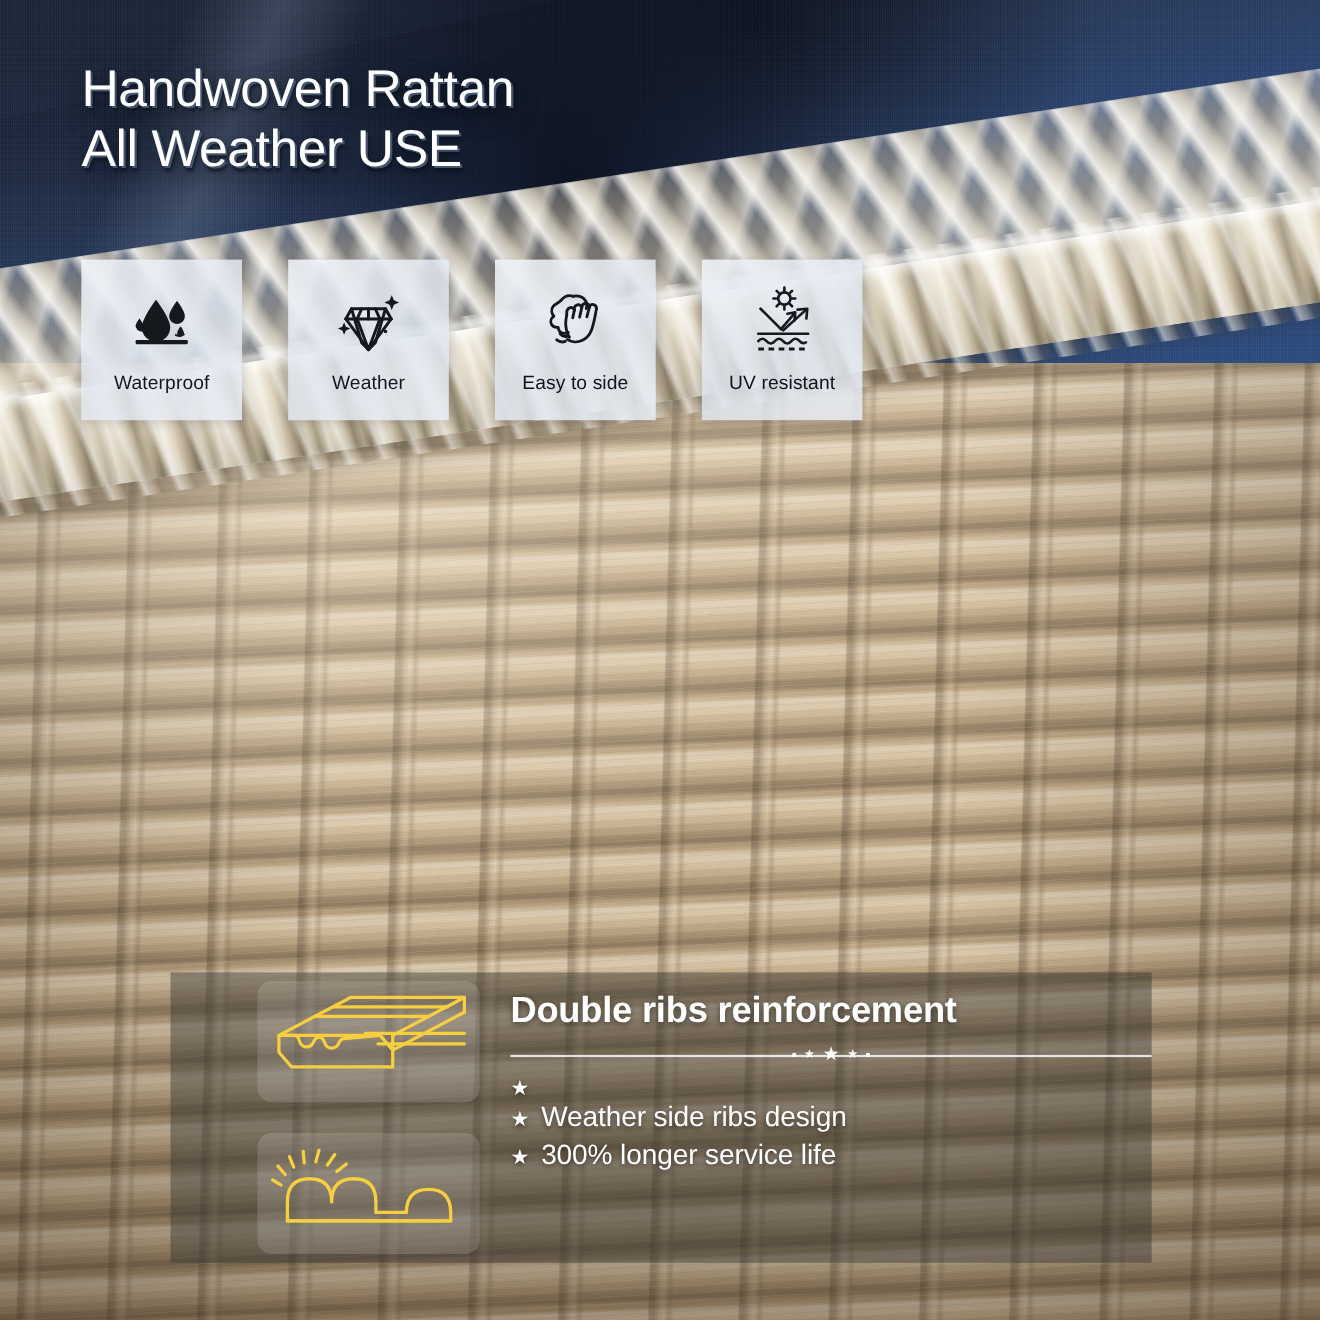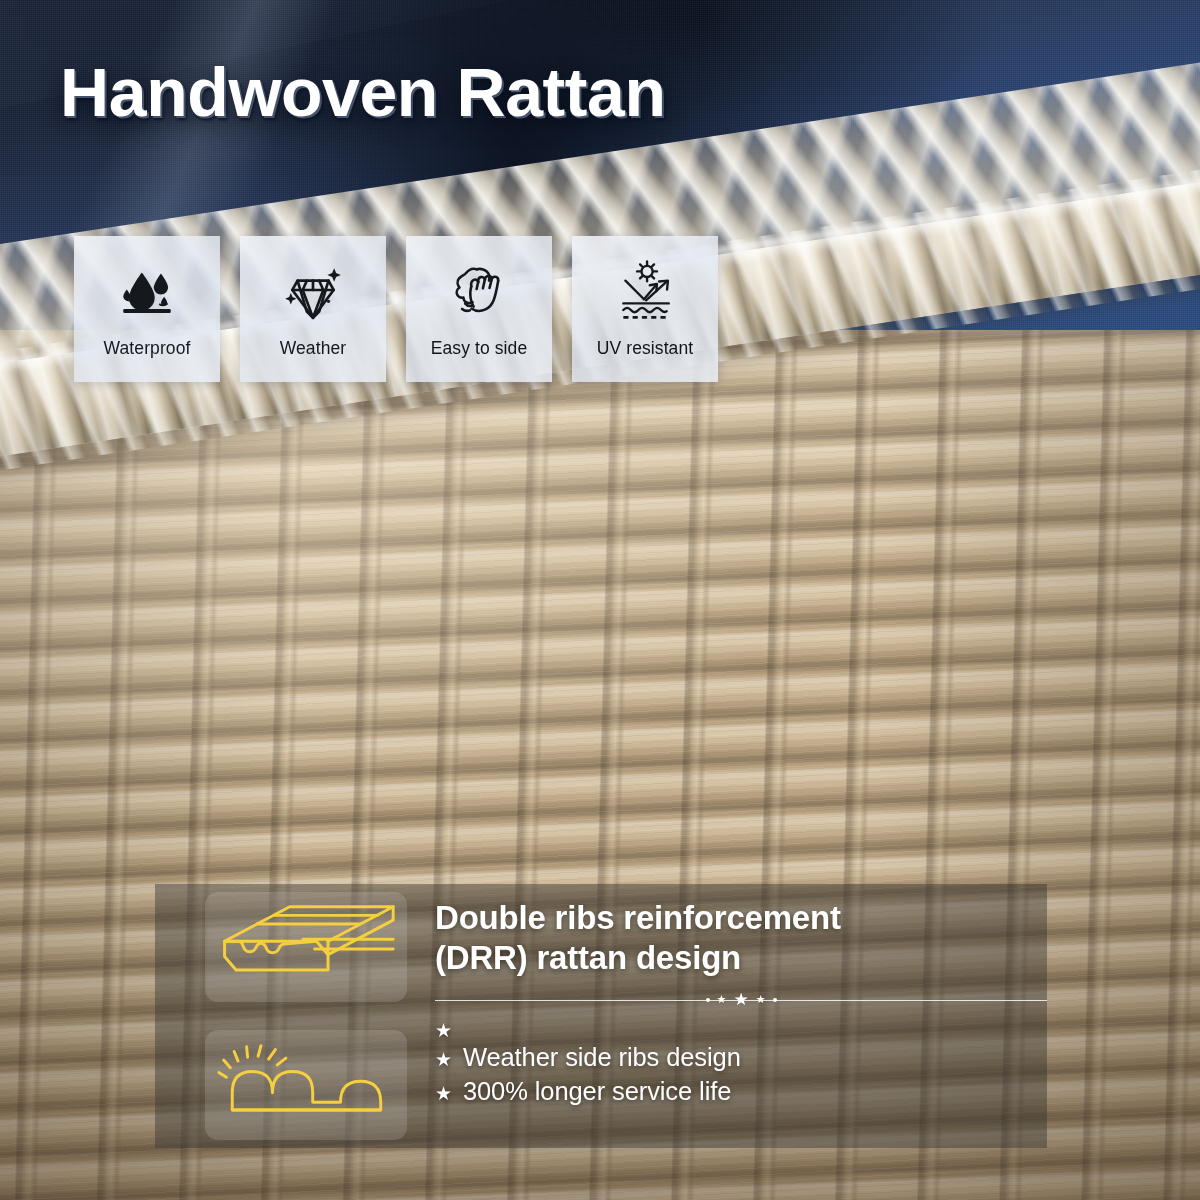--- a/index.html
+++ b/index.html
@@ -179,40 +179,40 @@
   .rim-hi {
     position: absolute; left: 0; top: 112px;
     width: 1420px; height: 20px;
     background: linear-gradient(180deg, rgba(255,255,255,.72), rgba(255,255,255,0));
     border-radius: 50%;
     filter: blur(2px);
   }
 
   
   .headline {
-    position: absolute; left: 60px; top: 52px;
+    position: absolute; left: 74px; top: 52px;
     width: 780px;
     color: #ffffff;
-    font-weight: 700;
-    font-size: 68px;
+    font-weight: 400;
+    font-size: 47px;
     line-height: 1.18;
     letter-spacing: -0.4px;
     text-shadow:
       0 0 1px #2b3a52,
       2px 2px 0 #46556d,
       3px 4px 3px rgba(10,16,28,.80),
       0 8px 22px rgba(6,11,20,.75);
   }
   .headline .l2 { display: block; }
 
   
   .badges {
     position: absolute; left: 74px; top: 236px;
     display: flex;
-    gap: 20px;
+    gap: 42px;
   }
   .badge {
     width: 146px; height: 146px;
     background: linear-gradient(155deg, rgba(238,241,246,.90), rgba(222,229,240,.80) 55%, rgba(232,237,245,.86));
     display: flex;
     flex-direction: column;
     align-items: center;
     justify-content: flex-start;
     padding-top: 22px;
     box-shadow: 0 2px 10px rgba(10,20,40,.20);
@@ -234,20 +234,21 @@
   .badge:nth-child(3) .badge-label,
   .badge:nth-child(4) .badge-label { color: #10151c; }
 
   
   .drr-panel {
     position: absolute; left: 155px; top: 884px;
     width: 892px; height: 264px;
     background: linear-gradient(100deg, rgba(58,56,52,.46), rgba(48,46,43,.42));
     display: flex;
     align-items: stretch;
+    padding-left: 29px;
   }
   .drr-icons {
     width: 258px;
     padding: 8px 0 8px 50px;
     display: flex;
     flex-direction: column;
     justify-content: space-between;
     gap: 12px;
   }
   .drr-iconbox {
@@ -330,20 +331,21 @@
 
   <div class="rim-wrap">
     <div class="rim-braid"></div>
     <div class="rim-band"></div>
     <div class="rim-loops"></div>
     <div class="rim-hi"></div>
   </div>
 
   <h1 class="headline">
     <span>Handwoven Rattan</span>
+    <span class="l2">All Weather USE</span>
   </h1>
 
   <div class="badges">
 
     <div class="badge">
       <span class="badge-icon">
         <svg viewBox="0 0 64 64" aria-hidden="true">
           <g fill="#15181d">
             <path d="M27 14 C27 14 14.5 30.2 14.5 38.3 C14.5 45.5 20.1 51 27 51 C33.9 51 39.5 45.5 39.5 38.3 C39.5 30.2 27 14 27 14 Z"></path>
             <path d="M45.5 15 C45.5 15 38.6 24 38.6 28.4 C38.6 32.4 41.7 35.4 45.5 35.4 C49.3 35.4 52.4 32.4 52.4 28.4 C52.4 24 45.5 15 45.5 15 Z"></path>
@@ -481,21 +483,20 @@
           </svg>
         </span>
       </div>
 
     </div>
 
     <div class="drr-text">
 
       <div class="drr-title">
         <span>Double ribs reinforcement</span>
-        <span class="t2">(DRR) rattan design</span>
       </div>
 
       <div class="drr-sep">
         <span class="rule"></span>
         <span class="orn">
           <i class="dot"></i>
           <i class="st-sm">★</i>
           <i class="st-lg">★</i>
           <i class="st-sm">★</i>
           <i class="dot"></i>

